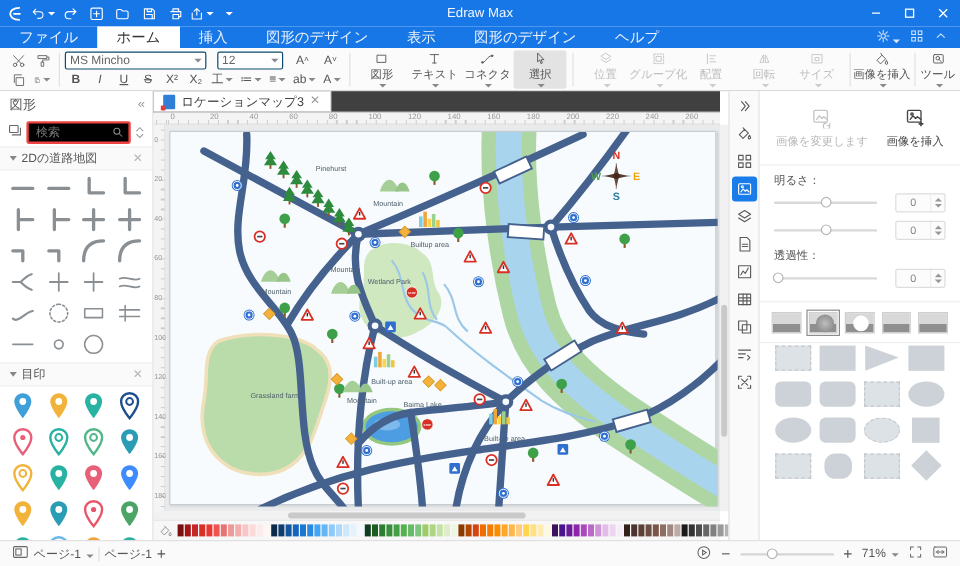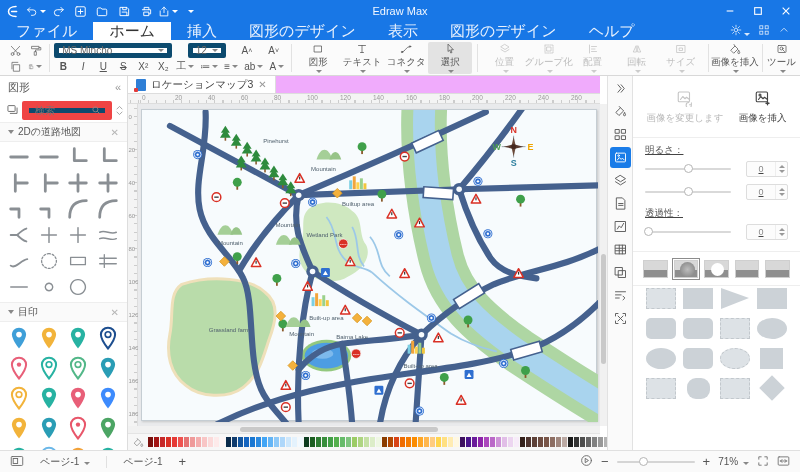--- a/index.html
+++ b/index.html
@@ -11,59 +11,59 @@
   .qat{display:flex;align-items:center;gap:2px;}
   .qat .qbtn{width:20px;height:18px;display:flex;align-items:center;justify-content:center;border-radius:2px;}
   .qat svg{stroke:#fff;fill:none;stroke-width:1.6;stroke-linecap:round;stroke-linejoin:round;}
   .tb-title{position:absolute;left:0;right:0;text-align:center;font-size:11px;color:#f2f7ff;pointer-events:none;}
   .winctl{margin-left:auto;display:flex;}
   .winctl .wbtn{width:28px;height:22px;display:flex;align-items:center;justify-content:center;}
   .winctl svg{stroke:#fff;stroke-width:1.3;fill:none;}
   .caret{width:0;height:0;border-left:3px solid transparent;border-right:3px solid transparent;border-top:3.5px solid #fff;display:inline-block;margin-left:2px;}
   
   .menubar{position:absolute;left:0;top:22px;width:800px;height:18px;background:#1877e6;display:flex;align-items:stretch;}
-  .mtab{padding:0 16px;display:flex;align-items:center;color:#eaf2fd;font-size:15px;cursor:default;}
+  .mtab{padding:0 16px;display:flex;align-items:center;color:#eaf2fd;font-size:12px;cursor:default;}
   .mtab.active{background:#fff;color:#333;}
   .menu-right{margin-left:auto;display:flex;align-items:center;gap:8px;padding-right:10px;}
   .menu-right svg{stroke:#d8e8fb;fill:none;stroke-width:1.4;stroke-linecap:round;}
   
   .ribbon{position:absolute;left:0;top:40px;width:800px;height:36px;background:#fbfbfb;border-bottom:1px solid #d8d8d8;display:flex;align-items:stretch;padding:2px 4px 1px 6px;}
   .rsep{width:1px;background:#e2e2e2;margin:2px 5px;}
   .rgrid{display:grid;grid-template-rows:16px 16px;grid-auto-flow:column;gap:0 2px;align-items:center;}
   .sbtn{height:15px;min-width:18px;padding:0 2px;display:flex;align-items:center;justify-content:center;border-radius:2px;color:#555;font-size:10px;}
   .sbtn svg{stroke:#666;fill:none;stroke-width:1.3;stroke-linecap:round;stroke-linejoin:round;}
-  .fontbox{display:flex;align-items:center;border:5px solid #0c4a6e;background:#fff;border-radius:2px;height:15px;padding:0 3px;color:#666;font-size:10px;}
+  .fontbox{display:flex;align-items:center;border:1px solid #0c4a6e;background:#fff;border-radius:2px;height:15px;padding:0 3px;color:#666;font-size:10px;}
   .fontbox .caret{border-top-color:#888;}
   .fmt .b{font-weight:bold}.fmt .i{font-style:italic}.fmt .u{text-decoration:underline}.fmt .s{text-decoration:line-through}
   .bigbtn{width:44px;display:flex;flex-direction:column;align-items:center;justify-content:center;gap:1px;border-radius:2px;padding:1px 0;}
   .bigbtn svg{stroke:#555;fill:none;stroke-width:1.5;stroke-linecap:round;stroke-linejoin:round;}
   .bigbtn .blabel{font-size:9.5px;color:#555;white-space:nowrap;}
   .bigbtn.sel{background:#e3e3e3;}
   .bigbtn.dis svg{stroke:#c3c3c3}.bigbtn.dis .blabel{color:#bdbdbd}
   
   .shapes{position:absolute;left:0;top:76px;width:128px;height:374px;background:#fff;border-right:1px solid #ddd;overflow:hidden;}
   .sp-head{height:22px;display:flex;align-items:center;padding:0 8px;color:#555;font-size:11px;}
   .sp-head .dbl{margin-left:auto;color:#999;font-size:11px;letter-spacing:-2px;}
   .sp-search{height:24px;display:flex;align-items:center;gap:3px;padding:0 6px;}
   .lib-ic svg{stroke:#666;fill:none;stroke-width:1.4;}
-  .srch{flex:1;height:19px;border:7px solid #ef4444;border-radius:2px;display:flex;align-items:center;padding:0 4px;background:#0c4a6e;}
+  .srch{flex:1;height:19px;border:2px solid #ef4444;border-radius:2px;display:flex;align-items:center;padding:0 4px;background:#000000;}
   .srch input{border:none;outline:none;width:58px;font-size:10px;color:#999;background:transparent;}
   .srch svg{stroke:#888;fill:none;stroke-width:1.4;margin-left:auto;}
   .updown{display:flex;flex-direction:column;gap:1px;color:#999;}
   .updown svg{stroke:#999;fill:none;stroke-width:1.2;}
   .sect{height:20px;background:#fafafa;border-top:1px solid #eee;border-bottom:1px solid #eee;display:flex;align-items:center;padding:0 8px;color:#555;font-size:10px;gap:4px;}
   .sect .x{margin-left:auto;color:#b5b5b5;}
   .tri-d{width:0;height:0;border-left:3.5px solid transparent;border-right:3.5px solid transparent;border-top:4px solid #888;}
   .glyphgrid{display:grid;grid-template-columns:repeat(4,1fr);padding:2px 4px;}
   .gcell{height:26px;display:flex;align-items:center;justify-content:center;}
   .gcell svg{stroke:#8a8f94;fill:none;stroke-linecap:round;stroke-linejoin:round;}
   .pingrid{display:grid;grid-template-columns:repeat(4,1fr);padding:3px 4px;row-gap:3px;}
   .pcell{height:27px;display:flex;align-items:center;justify-content:center;}
   
-  .doctabs{position:absolute;left:128px;top:76px;width:472px;height:18px;background:#f0abfc;border-bottom:1px solid #ddd;display:flex;}
+  .doctabs{position:absolute;left:128px;top:76px;width:472px;height:18px;background:#404040;border-bottom:1px solid #ddd;display:flex;}
   .dtab{background:#fff;border-right:1px solid #ddd;display:flex;align-items:center;gap:5px;padding:0 8px;font-size:10.5px;color:#444;}
   .dtab .x{color:#999;font-size:10px;}
   .docicon{width:10px;height:12px;background:#2f7fd6;border-radius:1px;position:relative;}
   .docicon:after{content:"";position:absolute;left:-2px;bottom:-1px;width:4px;height:4px;background:#e23b3b;border-radius:1px;}
   .rulerh{position:absolute;left:128px;top:94px;width:472px;height:10px;background:#f4f4f4;border-bottom:1px solid #ddd;
     background-image:repeating-linear-gradient(90deg,#ccc 0 1px,transparent 1px 8.25px);background-position:12px 6px;background-size:100% 4px;background-repeat:repeat-x;}
   .rulerh span{position:absolute;top:0;font-size:6.5px;color:#999;}
   .rulerv{position:absolute;left:128px;top:104px;width:10px;height:322px;background:#f4f4f4;border-right:1px solid #ddd;
     background-image:repeating-linear-gradient(180deg,#ccc 0 1px,transparent 1px 8.25px);background-position:6px 4px;background-size:4px 100%;background-repeat:repeat-y;}
   .rulerv span{position:absolute;left:0.5px;font-size:6px;color:#999;}
@@ -82,21 +82,21 @@
   .ritem svg{stroke:#5a5a5a;fill:none;stroke-width:1.5;stroke-linecap:round;stroke-linejoin:round;}
   .ritem.active{background:#1a7ce8;}
   .ritem.active svg{stroke:#fff;}
   
   .fpanel{position:absolute;left:632px;top:76px;width:168px;height:374px;background:#fff;border-left:1px solid #e2e2e2;overflow:hidden;}
   .fp-title{height:22px;display:flex;align-items:center;justify-content:center;font-size:11px;color:#444;border-bottom:1px solid #eee;}
   .fp-btns{height:62px;display:flex;align-items:center;justify-content:space-around;border-bottom:1px solid #eee;padding:0 6px;}
   .fp-btn{display:flex;flex-direction:column;align-items:center;gap:5px;font-size:9.5px;color:#444;}
   .fp-btn svg{stroke:#444;fill:none;stroke-width:1.5;stroke-linecap:round;stroke-linejoin:round;}
   .fp-btn.dis{color:#b8b8b8}.fp-btn.dis svg{stroke:#c5c5c5}
-  .fp-sliders{padding:6px 12px 4px;border-bottom:1px solid #eee;text-decoration:underline;}
+  .fp-sliders{padding:6px 12px 4px;border-bottom:1px solid #eee;}
   .fs-row{margin-bottom:7px;}
   .fs-label{font-size:9.5px;color:#555;margin-bottom:4px;}
   .fs-ctl{display:flex;align-items:center;gap:10px;}
   .track{position:relative;width:86px;height:2px;background:#d9d9d9;border-radius:1px;}
   .knob{position:absolute;top:-4px;width:9px;height:9px;border:1px solid #b5b5b5;background:#fff;border-radius:50%;}
   .spin{margin-left:auto;width:42px;height:16px;border:1px solid #ddd;border-radius:2px;display:flex;align-items:center;background:#fcfcfc;}
   .spin .val{flex:1;text-align:center;font-size:9px;color:#888;}
   .spin .arrs{width:12px;display:flex;flex-direction:column;align-items:center;gap:2px;border-left:1px solid #eee;height:100%;justify-content:center;}
   .arr-u{width:0;height:0;border-left:3px solid transparent;border-right:3px solid transparent;border-bottom:3.5px solid #999;}
   .arr-d{width:0;height:0;border-left:3px solid transparent;border-right:3px solid transparent;border-top:3.5px solid #999;}
@@ -110,21 +110,21 @@
   .clip{width:30px;height:21px;justify-self:center;background:#ccd2d7;}
   .clip.lt{background:#dde2e6;border:1px dashed #c2c8cd;}
   .clip.rr{border-radius:5px;}.clip.rr2{border-radius:9px;}
   .clip.el{border-radius:50%;}
   .clip.sq{width:23px;}
   .clip.tri{background:none;border:none;width:0;height:0;border-top:10px solid transparent;border-bottom:11px solid transparent;border-left:28px solid #ccd2d7;}
   .clip.diam{width:20px;height:20px;transform:rotate(45deg) scale(.9);}
   
   .statusbar{position:absolute;left:0;top:450px;width:800px;height:22px;background:#fafafa;border-top:1px solid #e0e0e0;display:flex;align-items:center;padding:0 10px;color:#555;}
   .statusbar svg{stroke:#666;fill:none;stroke-width:1.4;stroke-linecap:round;}
-  .sb-left{display:flex;align-items:center;gap:16px;font-size:10px;}
+  .sb-left{display:flex;align-items:center;gap:4px;font-size:10px;}
   .sb-right{margin-left:auto;display:flex;align-items:center;gap:8px;font-size:10px;}
   .ztrack{position:relative;width:78px;height:2px;background:#d5d5d5;border-radius:1px;}
   .ztrack .knob{top:-4px;left:22px;}
   .vr{width:1px;height:12px;background:#e0e0e0;}
 </style>
 </head>
 <body>
 
 <div class="app">
 
@@ -250,21 +250,21 @@
           </svg>
           <span class="caret" style="border-top-color:#888"></span>
         </span>
     </div>
     <div class="rsep"></div>
     <div class="rgrid" style="grid-auto-flow:row;grid-template-columns:auto auto auto auto auto;">
       <div class="fontbox" style="width:118px;grid-column:1/3;">
         <span style="flex:1">MS Mincho</span>
           <span class="caret"></span>
       </div>
-      <div class="fontbox" style="width:38px;">
+      <div class="fontbox" style="width:55px;">
         <span style="flex:1">12</span>
           <span class="caret"></span>
       </div>
       <span class="sbtn">A<span style="font-size:7px;vertical-align:top">˄</span></span>
       <span class="sbtn">A<span style="font-size:7px;vertical-align:top">˅</span></span>
       <div id="fmt-row" class="fmt" style="grid-column:1/6;display:flex;gap:2px;">
           <div class="sbtn b">B</div>
           <div class="sbtn i">I</div>
           <div class="sbtn u">U</div>
           <div class="sbtn s">S</div>

